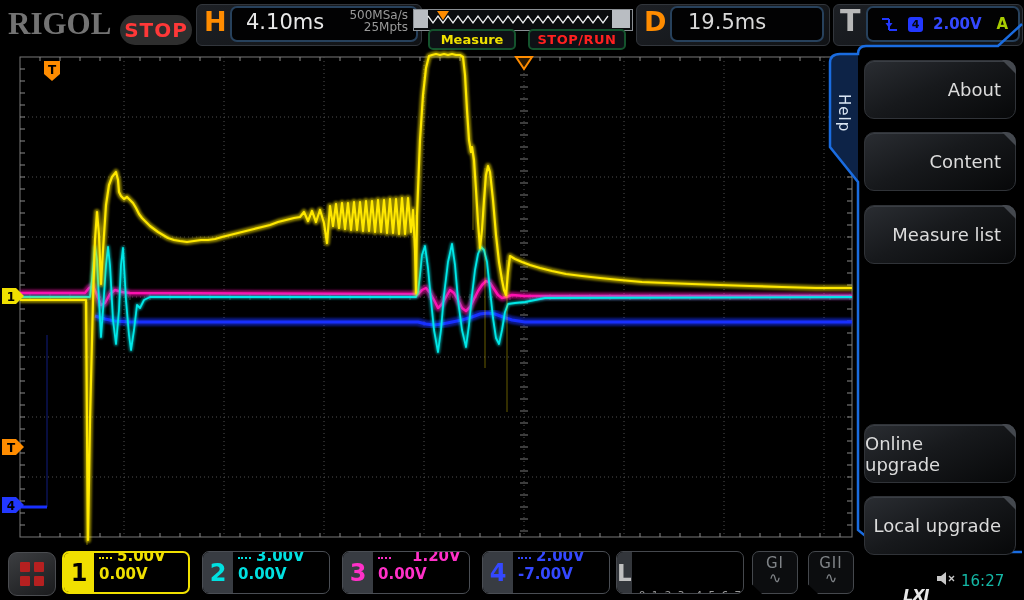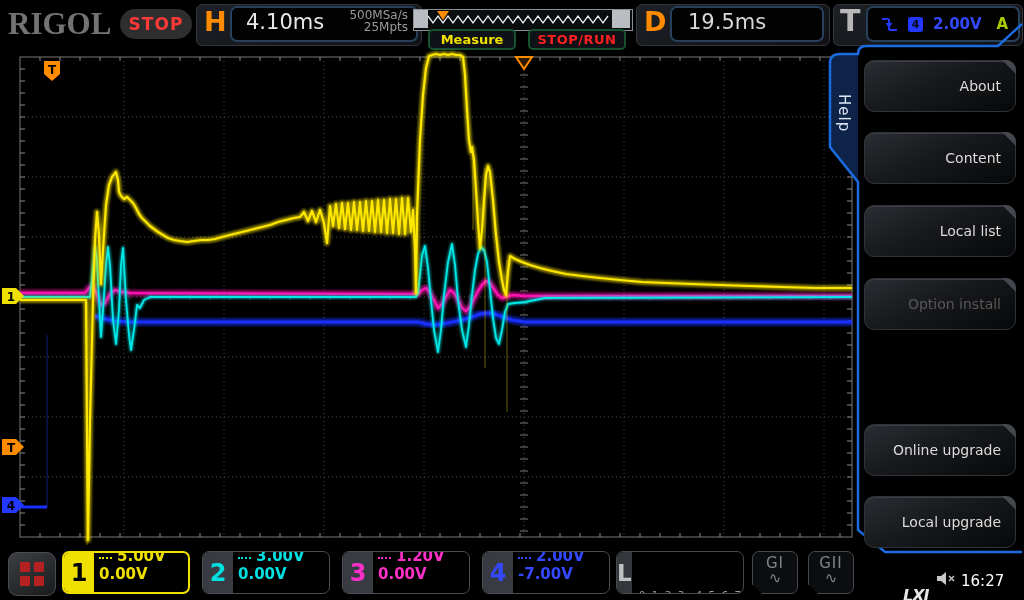--- a/index.html
+++ b/index.html
@@ -3,23 +3,23 @@
 <meta charset="utf-8">
 <style>
   html,body{margin:0;padding:0;background:#000;width:1024px;height:600px;overflow:hidden;
     font-family:"DejaVu Sans",sans-serif;-webkit-font-smoothing:antialiased;}
   .abs{position:absolute;}
   #screen{position:relative;width:1024px;height:600px;background:#000;}
 
   
   #logo{left:8px;top:6px;font-family:"Liberation Serif",serif;font-weight:bold;
         font-size:31px;color:#737373;letter-spacing:0px;}
-  #runstate{left:120px;top:9px;width:72px;height:30px;background:#2e2e2e;border-radius:16px;
+  #runstate{left:120px;top:15px;width:72px;height:30px;background:#2e2e2e;border-radius:16px;
         display:flex;align-items:center;justify-content:center;color:#ff3838;
-        font-weight:bold;font-size:17px;letter-spacing:1px;}
+        font-weight:bold;font-size:20px;letter-spacing:1px;}
   .tile{background:linear-gradient(160deg,#1d2025,#101215);border:1px solid #32363c;border-radius:6px;}
   .tileletter{font-weight:bold;font-size:27px;}
   .panel{background:#020203;border:2px solid #27415c;border-radius:7px;}
   #hgroup{left:196px;top:4px;width:224px;height:40px;}
   #hletter{left:204px;top:6px;color:#ff8c00;}
   #hpanel{left:230px;top:6px;width:184px;height:32px;}
   #hvalue{left:246px;top:10px;font-size:21px;color:#e8e8e8;}
   #hrate{left:328px;top:9px;width:80px;text-align:right;color:#9a9a9a;font-size:12px;line-height:12px;}
   #dgroup{left:636px;top:4px;width:192px;height:40px;}
   #dletter{left:644px;top:6px;color:#ff8c00;}
@@ -37,25 +37,25 @@
      display:flex;align-items:center;justify-content:center;font-size:13px;font-weight:bold;}
   #measurebtn{left:428px;top:29px;width:84px;color:#f0e000;}
   #stoprunbtn{left:528px;top:29px;width:94px;color:#ff2020;letter-spacing:.5px;}
 
   
   #wavesvg{left:0;top:47px;}
   
   #sidebarsvg{left:0;top:0;pointer-events:none;}
   #helptab{left:831px;top:58px;width:26px;height:110px;color:#d8e4f2;font-size:15px;
      writing-mode:vertical-rl;display:flex;align-items:center;justify-content:center;letter-spacing:1px;}
-  .menubtn{left:864px;width:152px;height:52px;border-radius:10px;
+  .menubtn{left:864px;width:152px;height:59px;border-radius:10px;
      background:linear-gradient(155deg,#2a2d32 0%,#17191c 45%,#070809 100%);
      border:1px solid #303338;box-shadow:inset 0 1px 0 #3a3e44;
      display:flex;align-items:center;justify-content:flex-end;padding-right:14px;box-sizing:border-box;
-     color:#dcdcdc;font-size:14px;}
+     color:#dcdcdc;font-size:18px;}
   .menubtn:before{content:"";position:absolute;right:-1px;top:-1px;width:0;height:0;
      border-top:14px solid #44484e;border-left:14px solid transparent;border-top-right-radius:10px;}
   .menubtn.disabled{color:#585858;}
 
   
   #menutile{left:8px;top:552px;width:46px;height:42px;border-radius:9px;
      background:linear-gradient(150deg,#3c3e41,#1a1b1d);border:1px solid #4a4c50;
      display:flex;align-items:center;justify-content:center;}
   #menugrid{width:24px;height:24px;display:grid;grid-template-columns:10px 10px;grid-gap:4px;}
   #menugrid div{width:10px;height:10px;background:#b52020;border-radius:1px;}
@@ -75,21 +75,21 @@
      color:#c0c0c0;font-size:23px;font-weight:bold;}
   #ldigits{flex:1;color:#9a9a9a;font-size:10.5px;line-height:15px;padding:6px 4px 0 7px;
      letter-spacing:1.5px;white-space:pre;}
   .gentile{top:551px;width:46px;height:43px;background:#0c0d0f;border:1.5px solid #45484d;
      border-radius:7px;box-sizing:border-box;display:flex;flex-direction:column;align-items:center;
      color:#808488;clip-path:polygon(0 0,100% 0,100% 100%,22% 100%,0 78%);}
   .genlabel{font-size:15px;margin-top:2px;letter-spacing:1px;}
   .gensine{font-size:15px;line-height:12px;}
   #lxi{left:903px;top:586px;color:#e8e8e8;font-size:16px;font-weight:bold;font-style:italic;letter-spacing:-1px;}
   #spk{left:936px;top:572px;}
-  #clock{left:961px;top:572px;color:#ffffff;font-size:15px;}
+  #clock{left:961px;top:572px;color:#14b8a6;font-size:15px;}
 </style>
 </head>
 <body>
 
 <div id="screen">
 
   <div class="abs" id="logo">RIGOL</div>
   <div class="abs" id="runstate">STOP</div>
 
   <div class="abs tile" id="hgroup"></div>
@@ -421,22 +421,21 @@
     </svg>
 
   <svg class="abs" id="sidebarsvg" width="1024" height="600">
     <path d="M858,54 L840,54 Q830,54 830,63 L830,147 L858,181 Z" fill="#0d2347"></path>
     <path d="M1022,24 L998,46 L866,46 Q858,46 858,54 L840,54 Q830,54 830,63 L830,147 L858,182 L858,530 L885,552 L1022,552" fill="none" stroke="#1a6ce0" stroke-width="2.5"></path>
   </svg>
   <div class="abs" id="helptab">Help</div>
 
   <div class="abs menubtn" style="top:60px">About</div>
   <div class="abs menubtn" style="top:132px">Content</div>
-  <div class="abs menubtn" style="top:205px">Local list</div>
-  <div class="abs menubtn disabled" style="top:278px">Option install</div>
+  <div class="abs menubtn" style="top:205px">Measure list</div>
   <div class="abs menubtn" style="top:496px">Local upgrade</div>
   <div class="abs menubtn" style="top:424px">Online upgrade</div>
 
   <div class="abs" id="menutile">
     <div id="menugrid">
         <div></div>
         <div></div>
         <div></div>
         <div></div>
       </div>
@@ -460,21 +459,21 @@
         <span style="color: rgb(0, 224, 224);">3.00V</span>
         </div>
       <div class="chrow2" style="color: rgb(0, 224, 224);">0.00V</div>
     </div>
   </div>
   <div class="abs chbox" style="left: 342px; border: 1.5px solid rgb(74, 78, 84);">
     <div class="chtab" style="background: rgb(56, 60, 66); color: rgb(255, 48, 200);">3</div>
     <div class="chvals">
       <div class="chrow1">
           <span class="cicon"><span class="l1" style="border-color: rgb(255, 48, 200);"></span><span class="l2" style="display: block; color: rgb(255, 48, 200); border-color: rgb(255, 48, 200);"></span></span>
-        <span style="color: rgb(255, 48, 200);">1.20V</span>
+        <span style="color: rgb(255, 48, 200); margin-left: 16px;">1.20V</span>
         </div>
       <div class="chrow2" style="color: rgb(255, 48, 200);">0.00V</div>
     </div>
   </div>
   <div class="abs chbox" style="left: 482px; border: 1.5px solid rgb(74, 78, 84);">
     <div class="chtab" style="background: rgb(56, 60, 66); color: rgb(52, 72, 255);">4</div>
     <div class="chvals">
       <div class="chrow1">
           <span class="cicon"><span class="l1" style="border-color: rgb(52, 72, 255);"></span><span class="l2" style="display: block; color: rgb(52, 72, 255); border-color: rgb(52, 72, 255);"></span></span>
         <span style="color: rgb(52, 72, 255);">2.00V</span>

